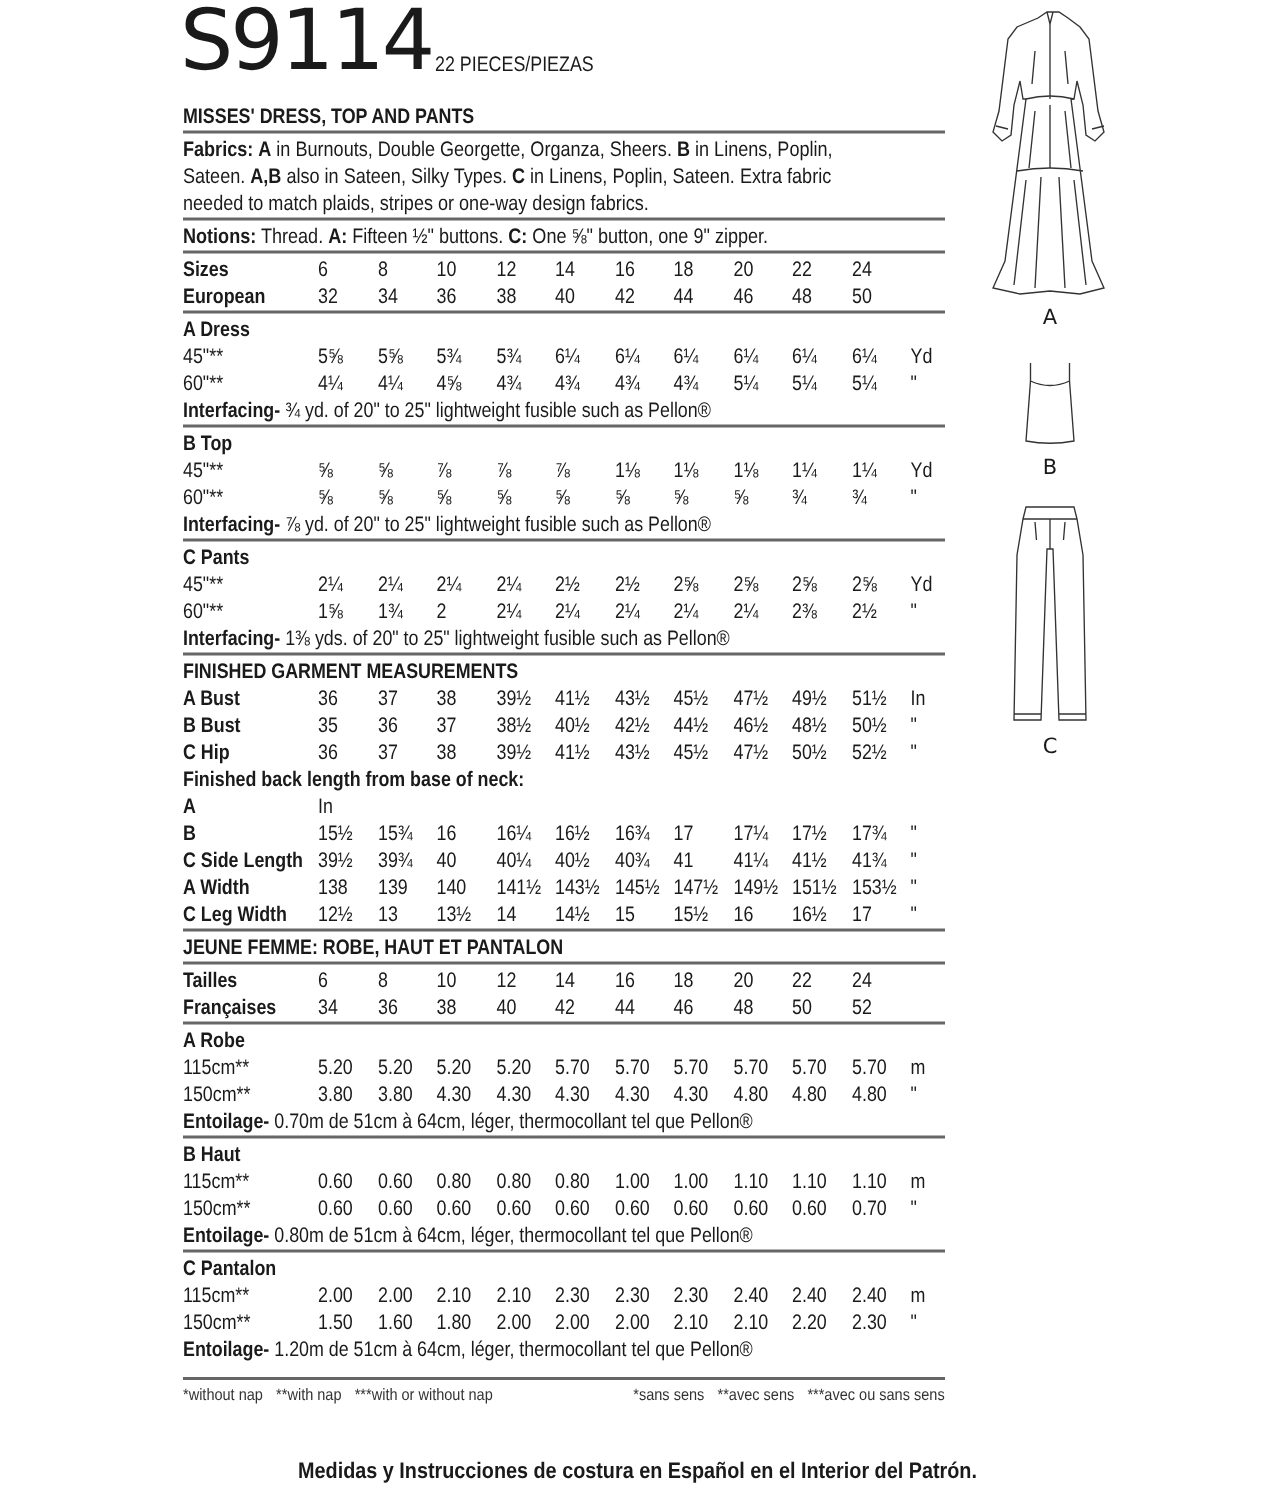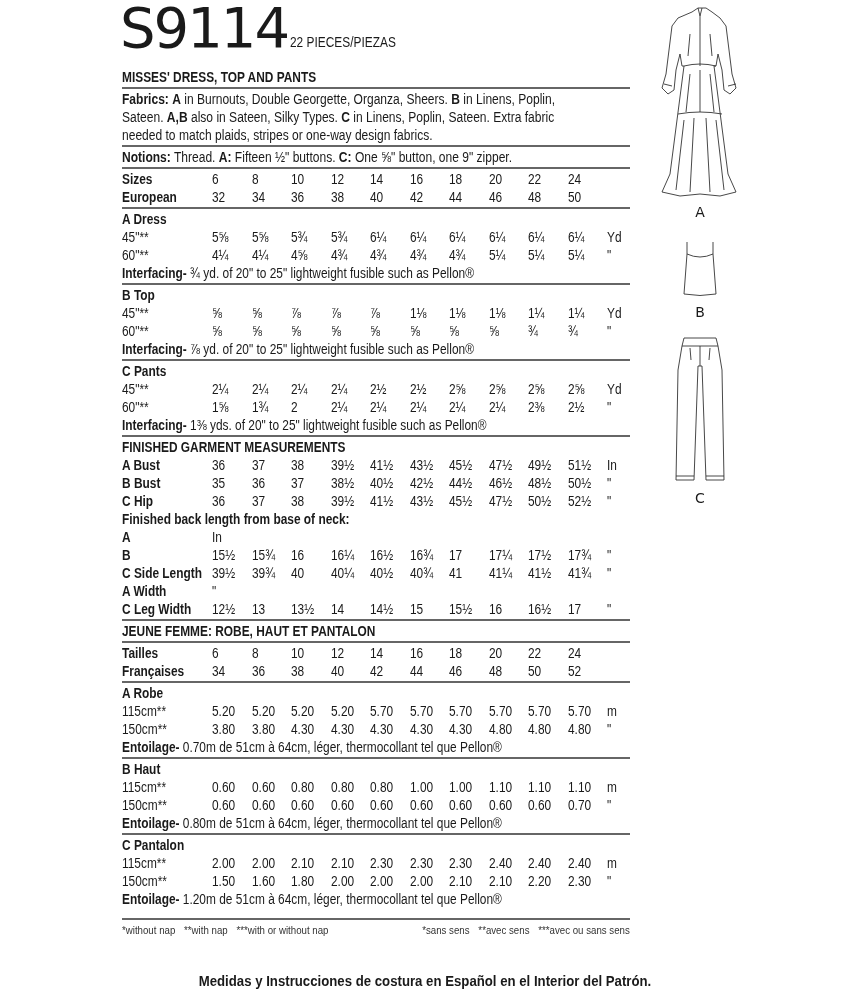--- a/index.html
+++ b/index.html
@@ -279,20 +279,32 @@
           <span class="cell">40¾</span>
           <span class="cell">41</span>
           <span class="cell">41¼</span>
           <span class="cell">41½</span>
           <span class="cell">41¾</span>
         </span>
         <span class="unit">"</span>
       </div>
       <div class="row">
         <span class="lab bold">A Width</span>
+        <span class="cells">
+          <span class="cell">138</span>
+          <span class="cell">139</span>
+          <span class="cell">140</span>
+          <span class="cell">141½</span>
+          <span class="cell">143½</span>
+          <span class="cell">145½</span>
+          <span class="cell">147½</span>
+          <span class="cell">149½</span>
+          <span class="cell">151½</span>
+          <span class="cell">153½</span>
+        </span>
         <span class="unit">"</span>
       </div>
       <div class="row">
         <span class="lab bold">C Leg Width</span>
         <span class="cells">
           <span class="cell">12½</span>
           <span class="cell">13</span>
           <span class="cell">13½</span>
           <span class="cell">14</span>
           <span class="cell">14½</span>

